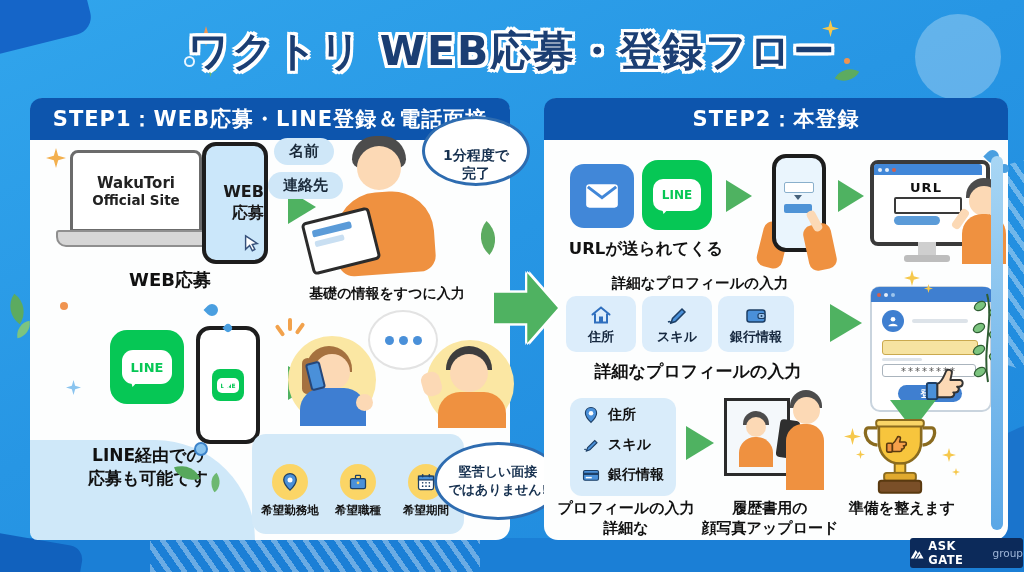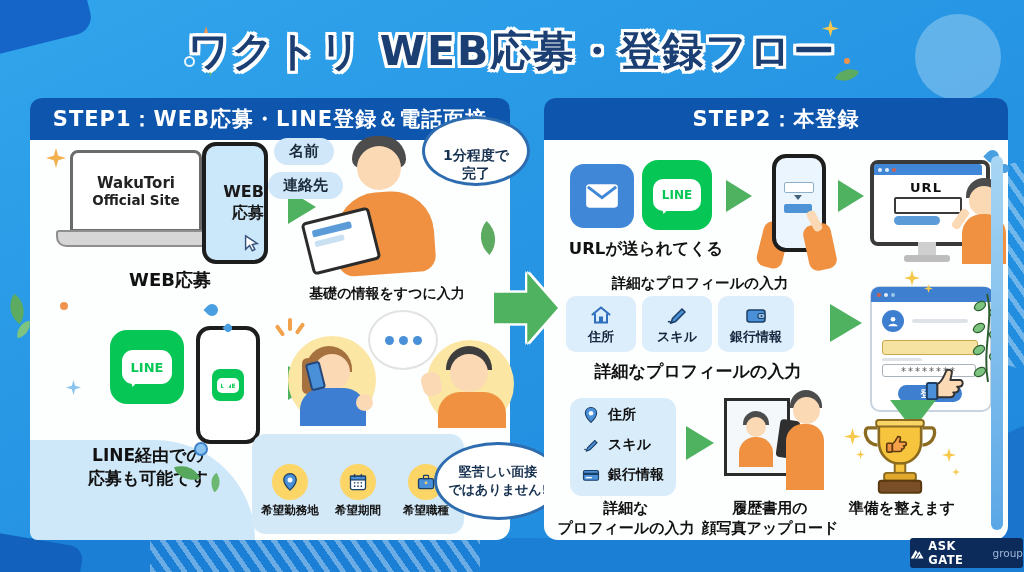--- a/index.html
+++ b/index.html
@@ -152,45 +152,45 @@
             <svg width="20" height="20" viewBox="0 0 24 24">
                 <path d="M12 2c-4.4 0-7.5 3.2-7.5 7.2 0 5.3 7.5 12.6 7.5 12.6s7.5-7.3 7.5-12.6C19.5 5.2 16.4 2 12 2z" fill="#4a90d9" stroke="#1d3f66" stroke-width="1.5"></path>
                 <circle cx="12" cy="9.5" r="3" fill="#fff"></circle>
               </svg>
           </div>
           <div style="font-weight:800;font-size:11.5px;color:#111;margin-top:3px;">希望勤務地</div>
         </div>
         <div style="width:66px;text-align:center;">
           <div class="dotc" style="position:relative;width:36px;height:36px;background:#fbd566;margin:0 auto;display:flex;align-items:center;justify-content:center;">
             <svg width="20" height="20" viewBox="0 0 24 24">
+                <rect x="3" y="8" width="18" height="12" rx="2" fill="#4a90d9" stroke="#1d3f66" stroke-width="1.5"></rect>
+                <rect x="9" y="4" width="6" height="4" rx="1" fill="none" stroke="#1d3f66" stroke-width="1.5"></rect>
+                <circle cx="12" cy="13" r="1.6" fill="#fbd566"></circle>
+              </svg>
+          </div>
+          <div style="font-weight:800;font-size:11.5px;color:#111;margin-top:3px;">希望職種</div>
+        </div>
+        <div style="width:66px;text-align:center;">
+          <div class="dotc" style="position:relative;width:36px;height:36px;background:#fbd566;margin:0 auto;display:flex;align-items:center;justify-content:center;">
+            <svg width="20" height="20" viewBox="0 0 24 24">
                 <rect x="3" y="5" width="18" height="16" rx="2" fill="#fff" stroke="#1d3f66" stroke-width="1.5"></rect>
                 <rect x="3" y="5" width="18" height="4.5" fill="#4a90d9" stroke="#1d3f66" stroke-width="1.5"></rect>
                 <rect x="7" y="2.5" width="2" height="4" rx="1" fill="#1d3f66"></rect>
                 <rect x="15" y="2.5" width="2" height="4" rx="1" fill="#1d3f66"></rect>
                 <g fill="#1d3f66">
                   <circle cx="8" cy="13" r="1"></circle>
                   <circle cx="12" cy="13" r="1"></circle>
                   <circle cx="16" cy="13" r="1"></circle>
                   <circle cx="8" cy="17" r="1"></circle>
                   <circle cx="12" cy="17" r="1"></circle>
                   <circle cx="16" cy="17" r="1"></circle>
                 </g>
               </svg>
           </div>
           <div style="font-weight:800;font-size:11.5px;color:#111;margin-top:3px;">希望期間</div>
-        </div>
-        <div style="width:66px;text-align:center;">
-          <div class="dotc" style="position:relative;width:36px;height:36px;background:#fbd566;margin:0 auto;display:flex;align-items:center;justify-content:center;">
-            <svg width="20" height="20" viewBox="0 0 24 24">
-                <rect x="3" y="8" width="18" height="12" rx="2" fill="#4a90d9" stroke="#1d3f66" stroke-width="1.5"></rect>
-                <rect x="9" y="4" width="6" height="4" rx="1" fill="none" stroke="#1d3f66" stroke-width="1.5"></rect>
-                <circle cx="12" cy="13" r="1.6" fill="#fbd566"></circle>
-              </svg>
-          </div>
-          <div style="font-weight:800;font-size:11.5px;color:#111;margin-top:3px;">希望職種</div>
         </div>
       </div>
     </div>
     <div class="bubble" style="left:404px;top:344px;width:122px;height:72px;font-size:13px;">
       <div><span>堅苦しい面接</span><br><span>ではありません!</span></div>
     </div>
     <div class="leaf" style="left:146px;top:366px;width:22px;height:18px;transform:rotate(-15deg);background:#57a85c;"></div>
     <div class="leaf" style="left:178px;top:378px;width:15px;height:13px;transform:rotate(55deg);background:#6db871;"></div>
     <div class="dotc" style="left:164px;top:344px;width:10px;height:10px;background:#8ac4ef;border:2px solid #3c83c9;"></div>
   </section>
@@ -332,22 +332,22 @@
       <div class="hrow" style="position:absolute;left:12px;top:68px;">
         <svg width="18" height="18" viewBox="0 0 24 24">
             <rect x="2" y="6" width="20" height="13" rx="2" fill="#4a90d9" stroke="#1d3f66" stroke-width="1.5"></rect>
             <rect x="2" y="9" width="20" height="3" fill="#1d3f66"></rect>
             <rect x="5" y="14.5" width="8" height="2" fill="#fff"></rect>
           </svg>
         <span style="font-weight:800;font-size:14px;color:#111;">銀行情報</span>
       </div>
     </div>
     <div class="cap" style="left:-6px;top:400px;width:176px;font-size:15px;">
+      <div>プロフィールの入力</div>
       <div>詳細な</div>
-      <div>プロフィールの入力</div>
     </div>
     <div class="ar" style="left:142px;top:328px;width:28px;height:34px;"></div>
 
     <div class="abs" style="left:176px;top:292px;width:104px;height:106px;">
       <div class="abs" style="left:4px;top:8px;width:60px;height:72px;background:#f4f8fb;border:3px solid #2b2b2b;">
         <div class="hair" style="left:16px;top:10px;width:26px;height:14px;border-radius:13px 13px 0 0;"></div>
         <div class="head" style="left:19px;top:16px;width:20px;height:20px;"></div>
         <div class="abs" style="left:12px;top:36px;width:34px;height:30px;background:#ef9140;border-radius:16px 16px 0 0;"></div>
       </div>
       <div class="abs" style="left:58px;top:30px;width:20px;height:38px;background:#2f2f2f;border-radius:4px;transform:rotate(8deg);"></div>

